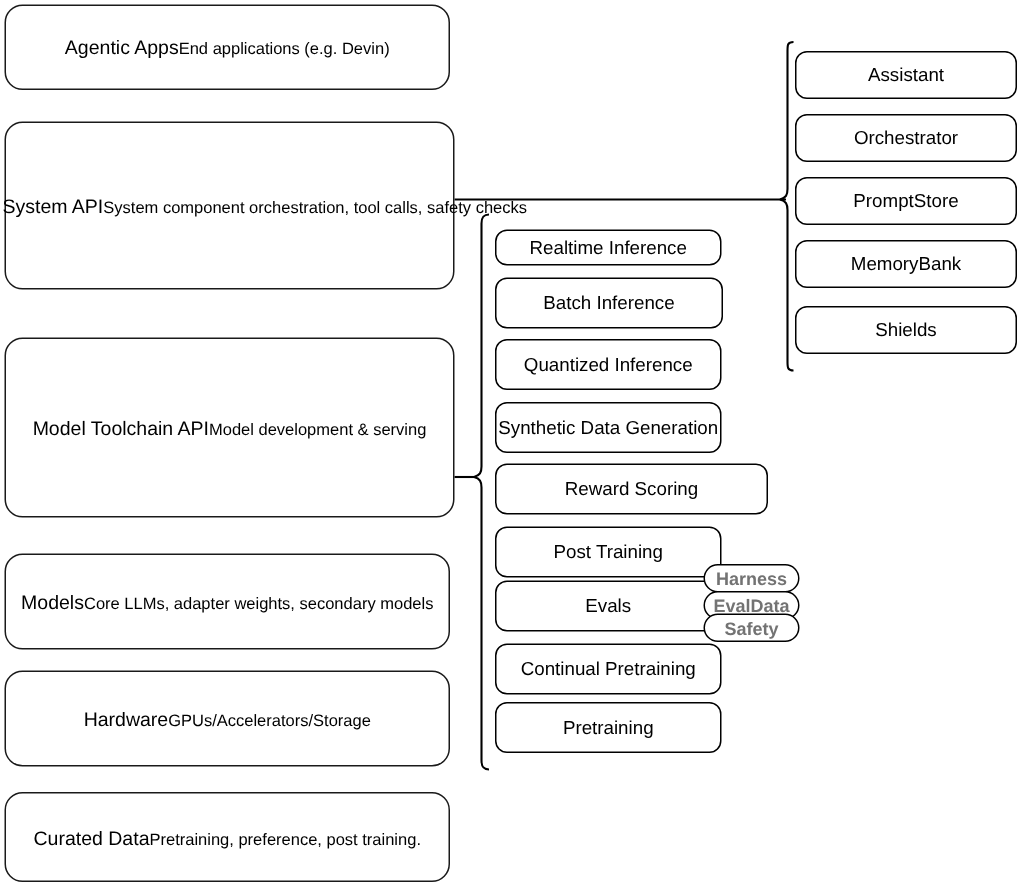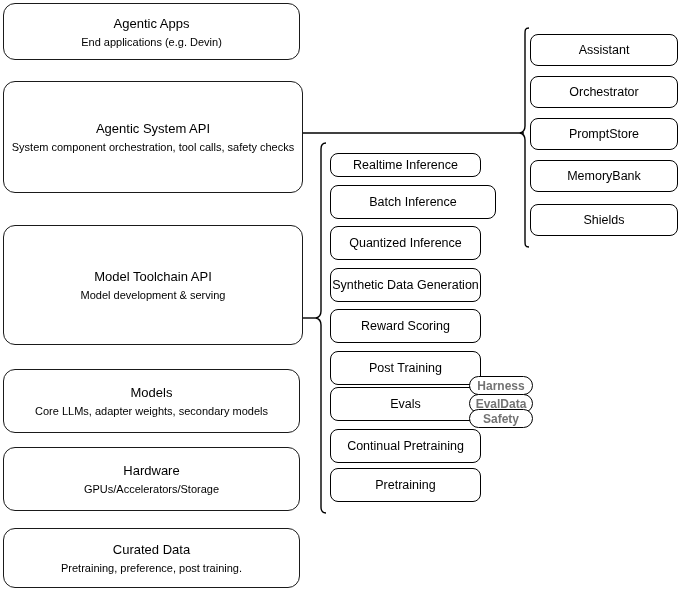--- a/index.html
+++ b/index.html
@@ -20,21 +20,20 @@
   }
 
   
   .layer-box {
     position: absolute;
     box-sizing: border-box;
     background: #ffffff;
     border: 1px solid #1a1a1a;
     border-radius: 12px;
     display: flex;
-    flex-direction: column;
     align-items: center;
     justify-content: center;
     text-align: center;
     padding: 4px 10px;
   }
   .layer-title {
     font-size: 13px;
     line-height: 17px;
     color: #000000;
     white-space: nowrap;
@@ -161,30 +160,30 @@
   </div>
 
   <div class="layer-box" style="left:3px; top:528px; width:297px; height:60px;">
     <div class="layer-title">Curated Data</div>
     <div class="layer-sub">Pretraining, preference, post training.</div>
   </div>
 
   <div class="node-box" style="left:330px; top:153px; width:151px; height:24px;">
     <span class="node-label">Realtime Inference</span>
   </div>
-  <div class="node-box" style="left:330px; top:184.5px; width:166px; height:34px;">
+  <div class="node-box" style="left:330px; top:184.5px; width:152px; height:34px;">
     <span class="node-label">Batch Inference</span>
   </div>
   <div class="node-box" style="left:330px; top:226px; width:151px; height:34px;">
     <span class="node-label">Quantized Inference</span>
   </div>
   <div class="node-box" style="left:330px; top:267.5px; width:151px; height:34px;">
     <span class="node-label">Synthetic Data Generation</span>
   </div>
-  <div class="node-box" style="left:330px; top:309px; width:151px; height:34px;">
+  <div class="node-box" style="left:330px; top:309px; width:182px; height:34px;">
     <span class="node-label">Reward Scoring</span>
   </div>
   <div class="node-box" style="left:330px; top:350.5px; width:151px; height:34px;">
     <span class="node-label">Post Training</span>
   </div>
   <div class="node-box" style="left:330px; top:387px; width:151px; height:34px;">
     <span class="node-label">Evals</span>
   </div>
   <div class="node-box" style="left:330px; top:428.5px; width:151px; height:34px;">
     <span class="node-label">Continual Pretraining</span>

